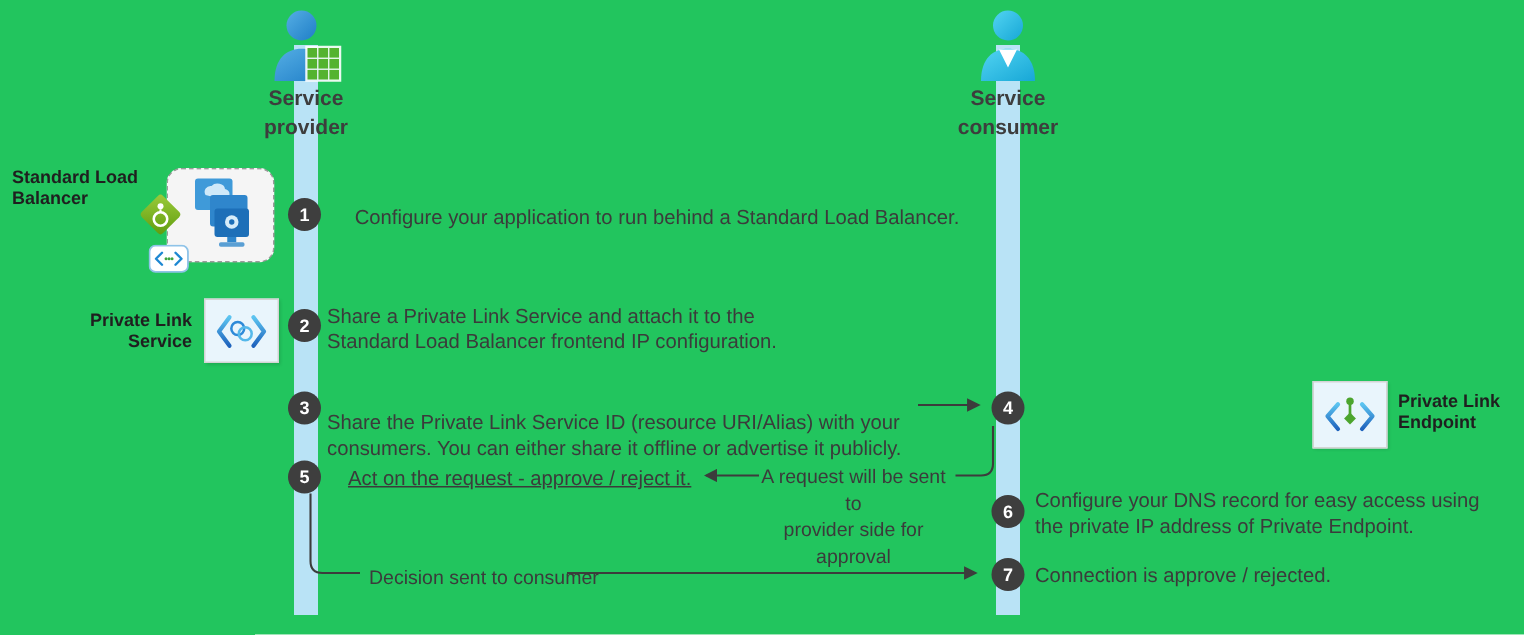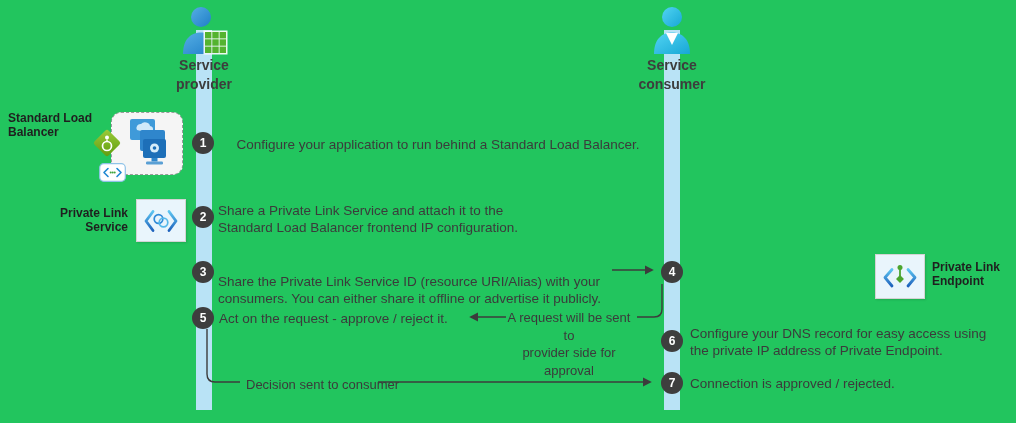--- a/index.html
+++ b/index.html
@@ -33,21 +33,21 @@
   #badge-6{left:661px;top:330px;}
   #badge-7{left:661px;top:372px;}
   .step-text{
     position:absolute;font-size:13.5px;line-height:1.28;color:#3b3b3b;
     white-space:pre-line;z-index:2;
   }
   #step-1-text{left:218px;top:136px;width:440px;text-align:center;}
   #step-2-text{left:218px;top:202px;width:340px;}
   #step-3-text{left:218px;top:257px;width:400px;margin-top:16px;}
   #step-4-text{left:690px;top:249px;width:195px;}
-  #step-5-text{left:219px;top:310px;width:260px;}
+  #step-5-text{left:232px;top:310px;width:260px;text-decoration:underline;}
   #step-6-text{left:690px;top:325px;width:330px;}
   #step-7-text{left:690px;top:375px;width:300px;}
   .side-label{
     position:absolute;font-weight:bold;font-size:12px;line-height:1.2;color:#1f1f1f;
     white-space:pre-line;z-index:2;
   }
   #slb-label{left:8px;top:111px;width:98px;}
   #pls-label{left:48px;top:206px;width:80px;text-align:right;}
   #ple-label{left:932px;top:260px;width:84px;text-align:left;}
   .caption{
@@ -219,19 +219,19 @@
   <div class="badge" id="badge-7">7</div>
 
   <div class="step-text" id="step-1-text">Configure your application to run behind a Standard Load Balancer.</div>
   <div class="step-text" id="step-2-text">Share a Private Link Service and attach it to the
 Standard Load Balancer frontend IP configuration.</div>
   <div class="step-text" id="step-3-text">Share the Private Link Service ID (resource URI/Alias) with your
 consumers. You can either share it offline or advertise it publicly.</div>
   <div class="step-text" id="step-5-text">Act on the request - approve / reject it.</div>
   <div class="step-text" id="step-6-text">Configure your DNS record for easy access using
 the private IP address of Private Endpoint.</div>
-  <div class="step-text" id="step-7-text">Connection is approved / rejected.</div>
+  <div class="step-text" id="step-7-text">Connection is approve / rejected.</div>
 
   <div class="caption" id="request-caption">A request will be sent to
 provider side for approval</div>
   <div class="caption" id="decision-caption">Decision sent to consumer</div>
 
 </div>
 
 </body></html>

